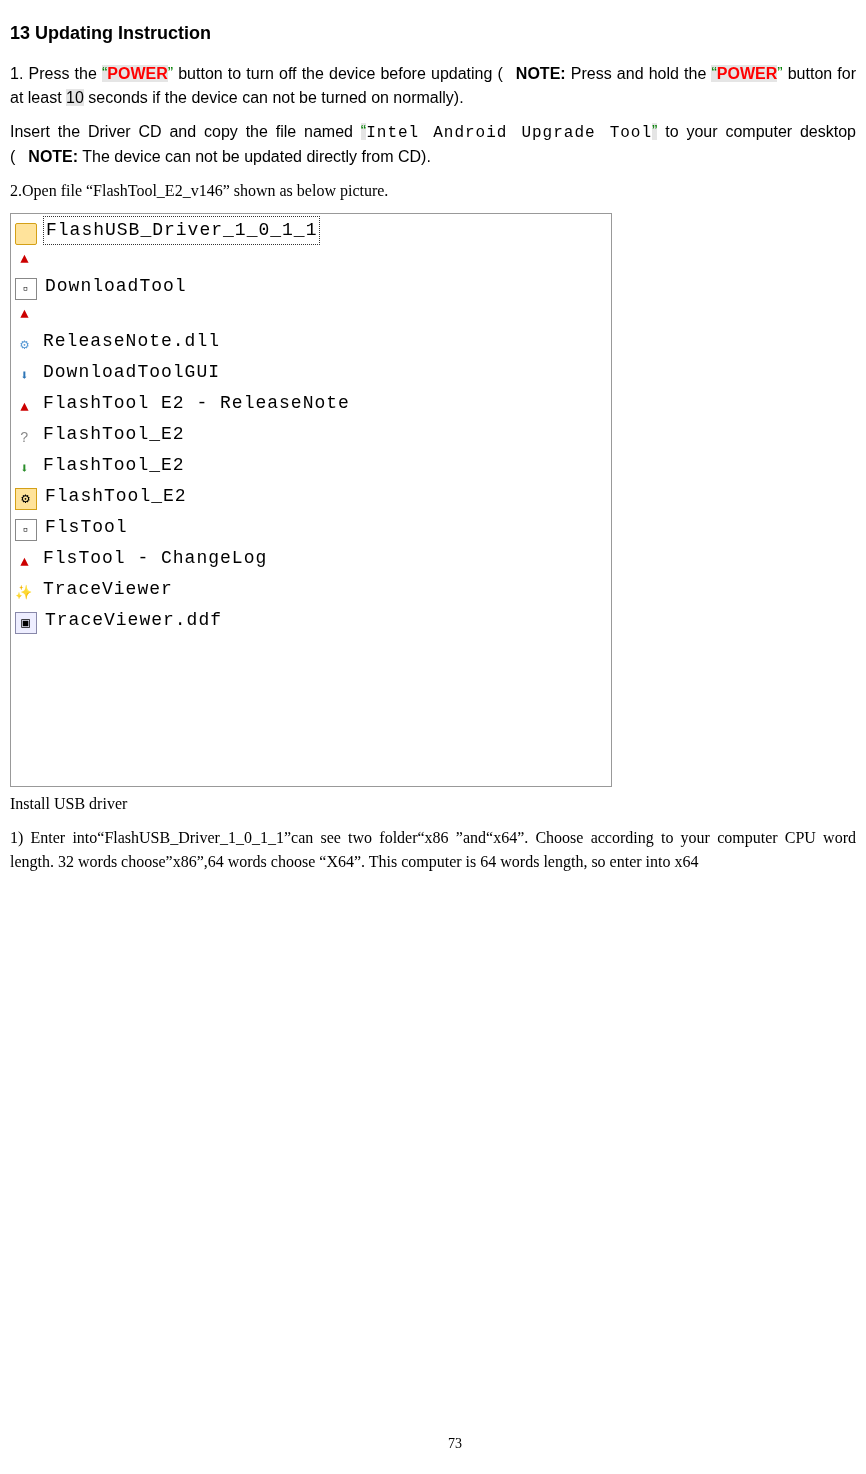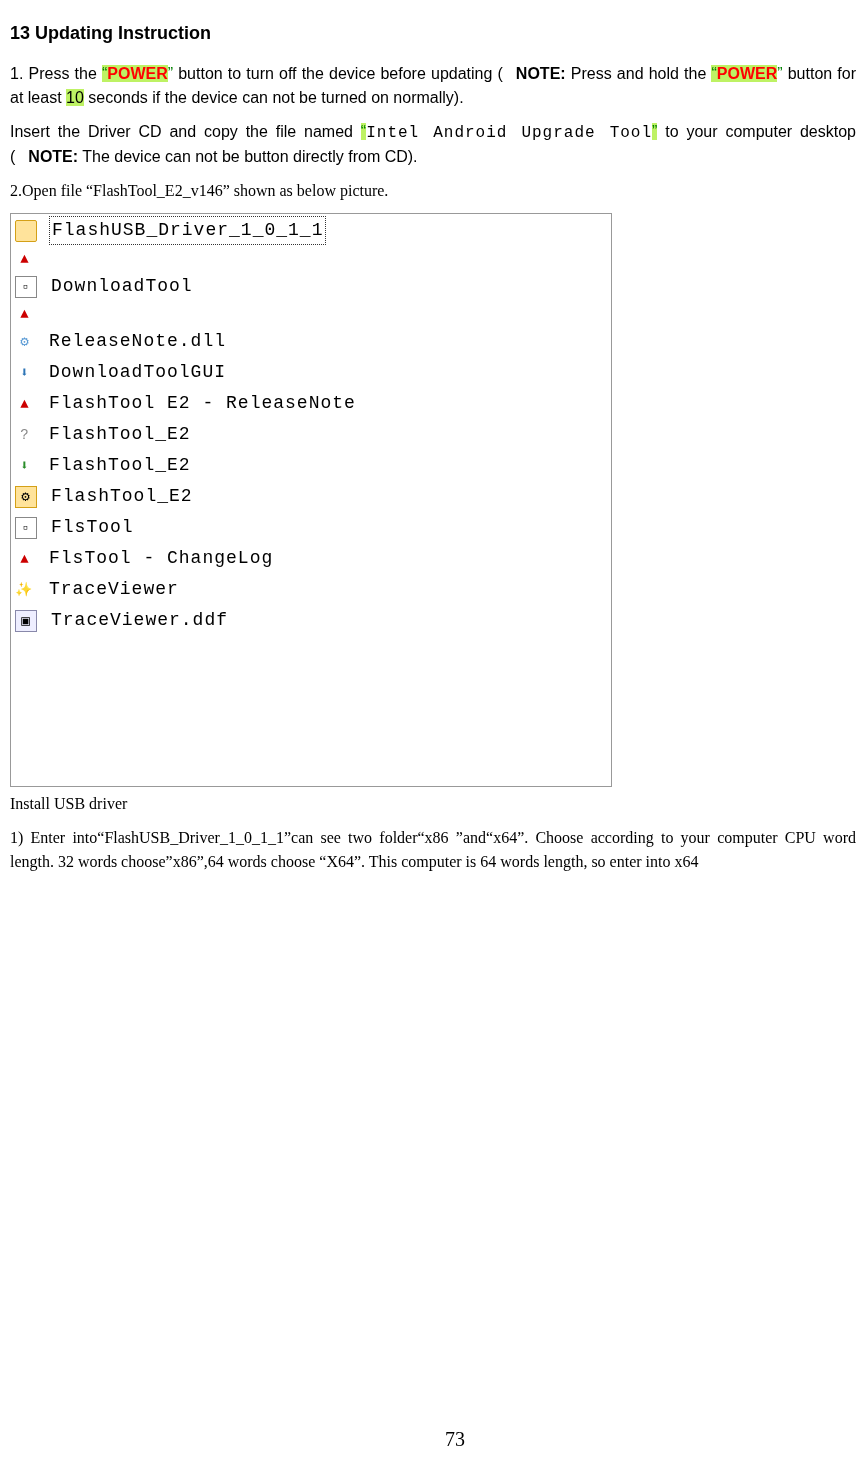--- a/index.html
+++ b/index.html
@@ -18,21 +18,21 @@
       margin: 0 0 15px 0;
     }
     p {
       margin: 0 0 10px 0;
       text-align: justify;
     }
     .arial {
       font-family: Arial, sans-serif;
     }
     .highlight-yellow {
-      background-color: #bef264;
+      background-color: #e5e5e5;
     }
     .power-text {
       color: #ff0000;
       font-weight: bold;
     }
     .green-text {
       color: #008000;
     }
     .bold {
       font-weight: bold;
@@ -44,26 +44,25 @@
     }
     .file-list {
       border: 1px solid #999;
       width: 600px;
       background: #fff;
       margin: 5px 0 5px 0;
       padding: 0;
     }
     .file-item {
       display: flex;
-      align-items: center;
+      align-items: flex-end;
       padding: 2px 4px;
       font-family: "SimSun", "Courier New", monospace;
       font-size: 18px;
       letter-spacing: 1px;
-      gap: 6px;
     }
     .file-item.selected .file-label {
       border: 1px dotted #333;
       background: #fff;
       padding: 0 2px;
     }
     .file-label {
       padding: 0 2px;
     }
     .icon {
@@ -80,42 +79,42 @@
     .icon-app { background: #fff; border: 1px solid #888; }
     .icon-dll { color: #5b9bd5; }
     .icon-exe-down { color: #2e75b6; }
     .icon-chm { color: #888; }
     .icon-down-green { color: #2a8d2a; }
     .icon-cfg { background: #ffe39b; border: 1px solid #d4a017; }
     .icon-yellow { color: #e6b800; }
     .icon-ddf { background: #eef; border: 1px solid #88a; }
     .page-number {
       text-align: center;
-      font-size: 20px;
+      font-size: 14px;
       position: fixed;
       bottom: 20px;
       left: 0;
       right: 0;
       padding-left: 44px;
     }
     .spacer-bottom {
       height: 350px;
     }
   </style>
 </head>
 <body>
 
 <h1>13 Updating Instruction</h1>
 
 <p class="arial">
 <span>1. Press the </span><span class="highlight-yellow"><span class="green-text">“</span><span class="power-text">POWER</span></span><span class="green-text">”</span><span> button to turn off the device before updating (</span><span class="bold">NOTE:</span><span> Press and hold the </span><span class="highlight-yellow"><span class="green-text">“</span><span class="power-text">POWER</span></span><span class="green-text">”</span><span> button for at least </span><span class="highlight-yellow">10</span><span> seconds if the device can not be turned on normally).</span>
 </p>
 
 <p class="arial">
-<span>Insert the Driver CD and copy the file named </span><span class="highlight-yellow green-text">“</span><span class="mono">Intel Android Upgrade Tool</span><span class="highlight-yellow green-text">”</span><span> to your computer desktop (</span><span class="bold">NOTE:</span><span> The device can not be button directly from CD).</span>
+<span>Insert the Driver CD and copy the file named </span><span class="highlight-yellow green-text">“</span><span class="mono">Intel Android Upgrade Tool</span><span class="highlight-yellow green-text">”</span><span> to your computer desktop (</span><span class="bold">NOTE:</span><span> The device can not be updated directly from CD).</span>
 </p>
 
 <p>
 <span>2.Open file  </span><span>“FlashTool_E2_v146”</span><span>  shown as below picture.</span>
 </p>
 
 <div class="file-list" id="file-list">
     <div class="file-item selected">
       <span class="icon icon-folder">&nbsp;</span>
       <span class="file-label">FlashUSB_Driver_1_0_1_1</span>

